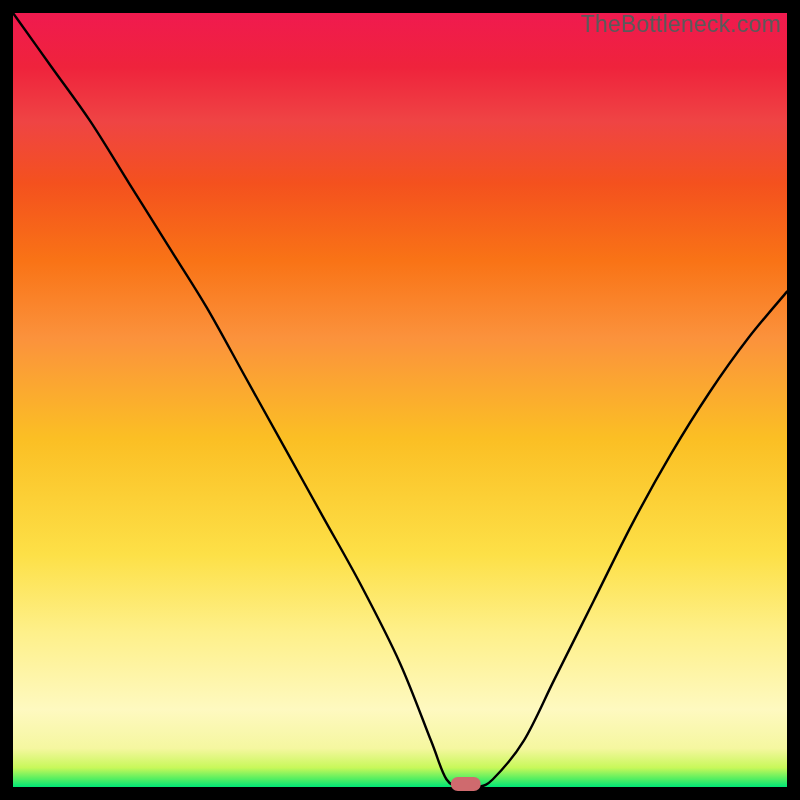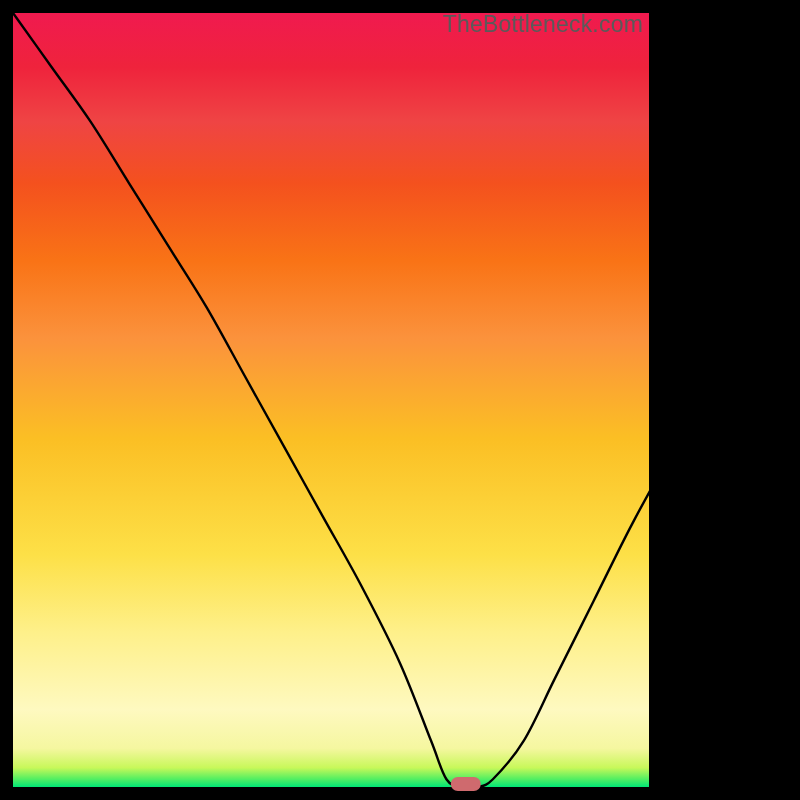--- a/index.html
+++ b/index.html
@@ -16,21 +16,21 @@
     left: 13px;
     top: 13px;
     width: 774px;
     height: 774px;
     background: #000;
   }
   .plot-area {
     position: absolute;
     left: 0;
     top: 0;
-    width: 636px;
+    width: 774px;
     height: 774px;
     
     background: linear-gradient(to top,
       #00e676 0%,
       #60f060 1.2%,
       #c8f85a 2.5%,
       #f5f7a0 5%,
       #fef9c0 10%,
       #fef08a 20%,
       #fde047 30%,

